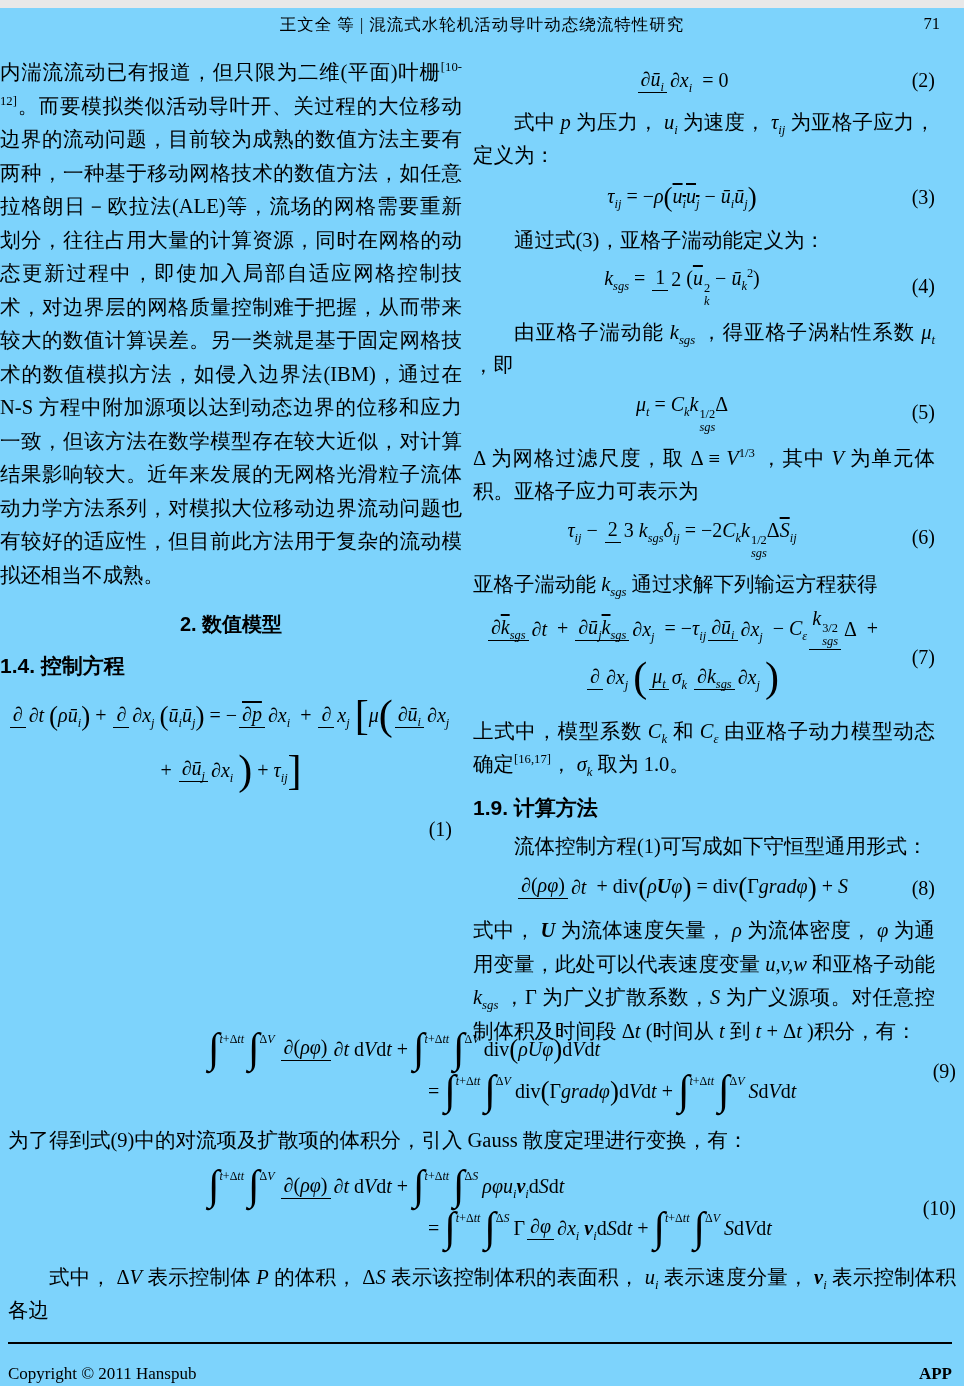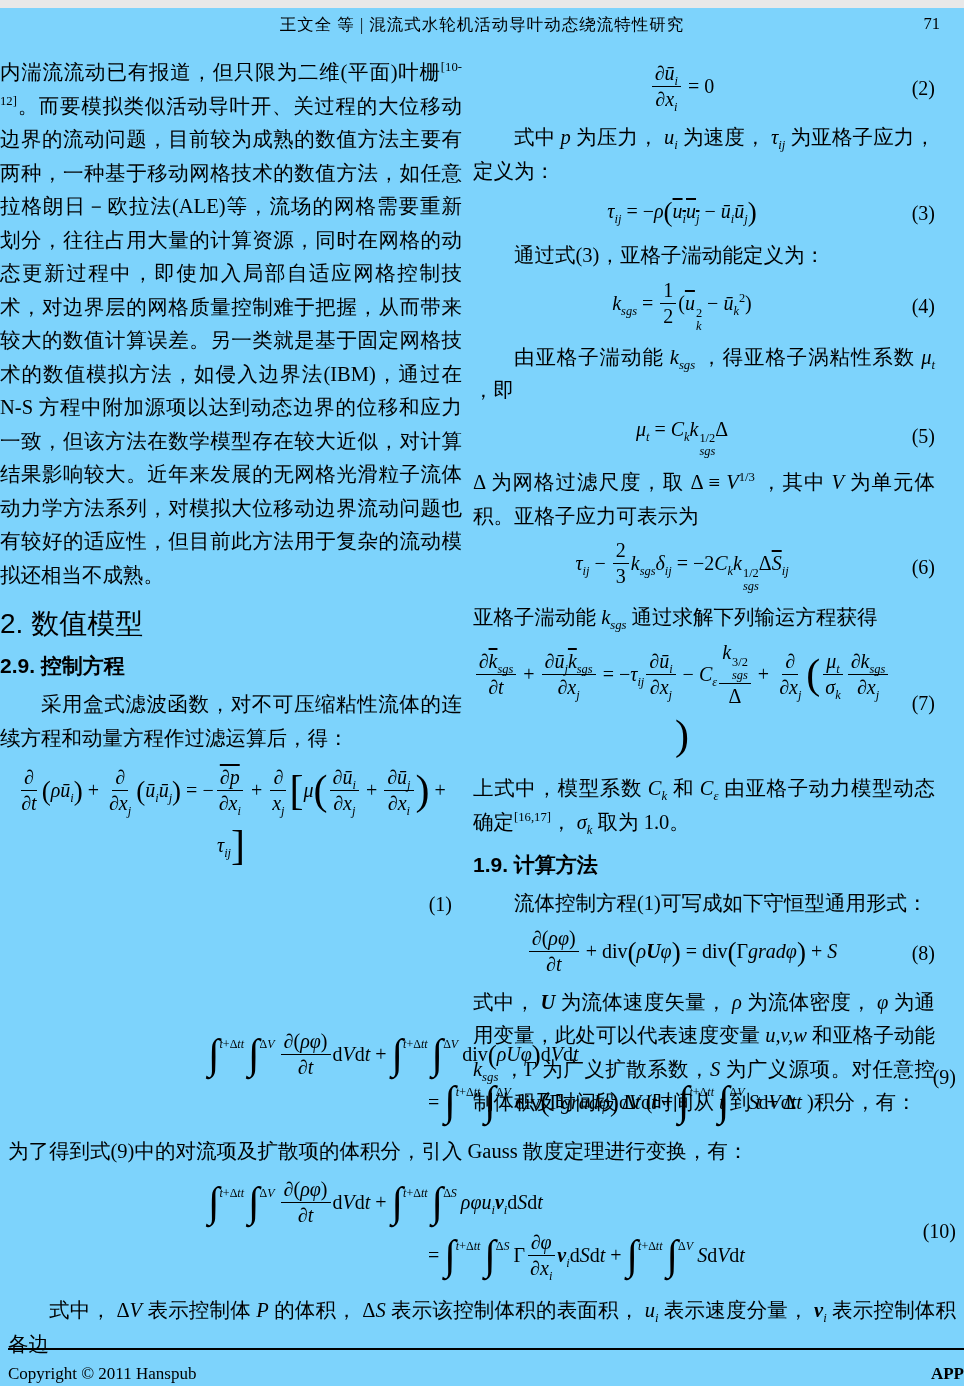--- a/index.html
+++ b/index.html
@@ -7,22 +7,22 @@
         font-family:"Liberation Serif","DejaVu Sans",serif;overflow:hidden;margin:8px auto;}
   
   .header{position:absolute;top:6px;left:10px;right:10px;height:24px;}
   .header-title{position:absolute;left:0;right:0;text-align:center;font-size:16.5px;letter-spacing:1px;}
   .header-page{position:absolute;right:14px;top:0;font-size:16.5px;text-align:center;}
   
   .columns{position:absolute;top:48px;left:0;width:948px;display:flex;gap:11px;}
   .col{width:462px;font-size:20.5px;line-height:33.5px;text-align:justify;}
   .col p{margin:0;}
   .indent{text-indent:41px;}
-  h2.sec{font-family:"Liberation Sans","DejaVu Sans",sans-serif;font-weight:normal;
-         font-size:28px;margin:16px 0 2px;line-height:32px;text-align:left;}
+  h2.sec{font-family:"Liberation Sans","DejaVu Sans",sans-serif;font-weight:bold;
+         font-size:20px;margin:16px 0 2px;line-height:32px;text-align:center;}
   h3.subsec{font-family:"Liberation Sans","DejaVu Sans",sans-serif;font-weight:bold;
          font-size:21px;margin:12px 0 8px;line-height:28px;text-align:left;}
   
   .eqrow{display:flex;align-items:center;margin:8px 0;}
   .eq{flex:1;text-align:center;font-size:20px;line-height:1.3;text-indent:0;}
   .eqlabel{width:44px;text-align:right;font-size:20px;flex:none;}
   .eqwrap{margin:10px 0 4px;}
   .eqlabel-below{text-align:right;padding-right:10px;font-size:20px;margin-top:14px;}
   .eqlines{flex:1;}
   .eqline{text-align:left;padding-left:200px;font-size:20px;line-height:1.4;margin:4px 0;}
@@ -30,54 +30,53 @@
   .fullwidth{position:absolute;top:1012px;left:8px;width:948px;font-size:20.5px;line-height:33.5px;text-align:justify;}
   .fullwidth p{margin:6px 0;}
   
   .m-r{font-style:normal;}
   .m-i{font-style:italic;}
   .m-b{font-style:italic;font-weight:bold;}
   sub,sup{font-size:0.62em;font-style:italic;line-height:0;}
   .ss{display:inline-flex;flex-direction:column;align-items:flex-start;font-size:0.62em;
       line-height:1.05;vertical-align:-0.55em;font-style:italic;margin-left:1px;}
   .ss span{display:block;}
-  .frac{display:inline-flex;flex-direction:column;align-items:center;vertical-align:middle;
+  .frac{display:inline-flex;flex-direction:row;align-items:center;vertical-align:middle;
         margin:0 2px;text-align:center;line-height:1.15;position:relative;top:-2px;}
   .frac .num{display:block;padding:0 3px 1px;border-bottom:1.2px solid #000;}
   .frac .den{display:block;padding:1px 3px 0;}
   .ov{text-decoration:overline;}
   .big{font-style:normal;vertical-align:middle;font-weight:300;position:relative;top:-1px;}
   .big.s1{font-size:1.35em;}
   .big.s2{font-size:2.1em;top:-2px;}
   .intw{display:inline-flex;align-items:center;vertical-align:middle;margin-right:1px;}
   .int{font-size:2.1em;font-style:normal;line-height:0.9;position:relative;top:-2px;}
   .lim{display:inline-flex;flex-direction:row;justify-content:space-between;font-size:0.6em;
        height:3em;line-height:1;font-style:italic;margin-left:0;margin-right:3px;}
   
-  .footer{position:absolute;left:8px;right:0;bottom:10px;border-top:2px solid #000;
-          padding-top:14px;display:flex;justify-content:space-between;font-size:17px;}
+  .footer{position:absolute;left:8px;right:12px;bottom:10px;border-top:2px solid #000;
+          padding-top:20px;display:flex;justify-content:space-between;font-size:17px;}
   .footer-right{font-weight:bold;}
 </style>
 </head>
 <body>
 
 <div class="page">
 
   <div class="header">
     <div class="header-title">王文全 等 | 混流式水轮机活动导叶动态绕流特性研究</div>
     <div class="header-page">71</div>
   </div>
 
   <div class="columns">
 
     <div class="col">
       <p><span class="m-r">内湍流流动已有报道，但只限为二维(平面)叶栅</span><sup><span class="m-r">[10-12]</span></sup><span class="m-r">。而要模拟类似活动导叶开、关过程的大位移动边界的流动问题，目前较为成熟的数值方法主要有两种，一种基于移动网格技术的数值方法，如任意拉格朗日－欧拉法(ALE)等，流场的网格需要重新划分，往往占用大量的计算资源，同时在网格的动态更新过程中，即使加入局部自适应网格控制技术，对边界层的网格质量控制难于把握，从而带来较大的数值计算误差。另一类就是基于固定网格技术的数值模拟方法，如侵入边界法(IBM)，通过在 N-S 方程中附加源项以达到动态边界的位移和应力一致，但该方法在数学模型存在较大近似，对计算结果影响较大。近年来发展的无网格光滑粒子流体动力学方法系列，对模拟大位移动边界流动问题也有较好的适应性，但目前此方法用于复杂的流动模拟还相当不成熟。</span></p>
       <h2 class="sec">2. 数值模型</h2>
-      <h3 class="subsec">2.9. 控制方程</h3>
-      <p class="indent"><span class="m-r">采用盒式滤波函数，对不可压缩粘性流体的连续方程和动量方程作过滤运算后，得：</span></p>
+      <h3 class="subsec">1.4. 控制方程</h3>
       <div class="eqwrap">
         <div class="eq"><span class="frac">
               <span class="num"><span class="m-i">∂</span></span>
               <span class="den"><span class="m-i">∂t</span></span>
             </span><span class="big s1">(</span><span class="m-i">ρū</span><sub><span class="m-i">i</span></sub><span class="big s1">)</span><span class="m-r"> + </span><span class="frac">
               <span class="num"><span class="m-i">∂</span></span>
               <span class="den"><span class="m-i">∂x</span><sub><span class="m-i">j</span></sub></span>
             </span><span class="big s1">(</span><span class="m-i">ū</span><sub><span class="m-i">i</span></sub><span class="m-i">ū</span><sub><span class="m-i">j</span></sub><span class="big s1">)</span><span class="m-r"> = −</span><span class="frac">
               <span class="num"><span class="ov"><span class="m-i">∂p</span></span></span>
               <span class="den"><span class="m-i">∂x</span><sub><span class="m-i">i</span></sub></span>

